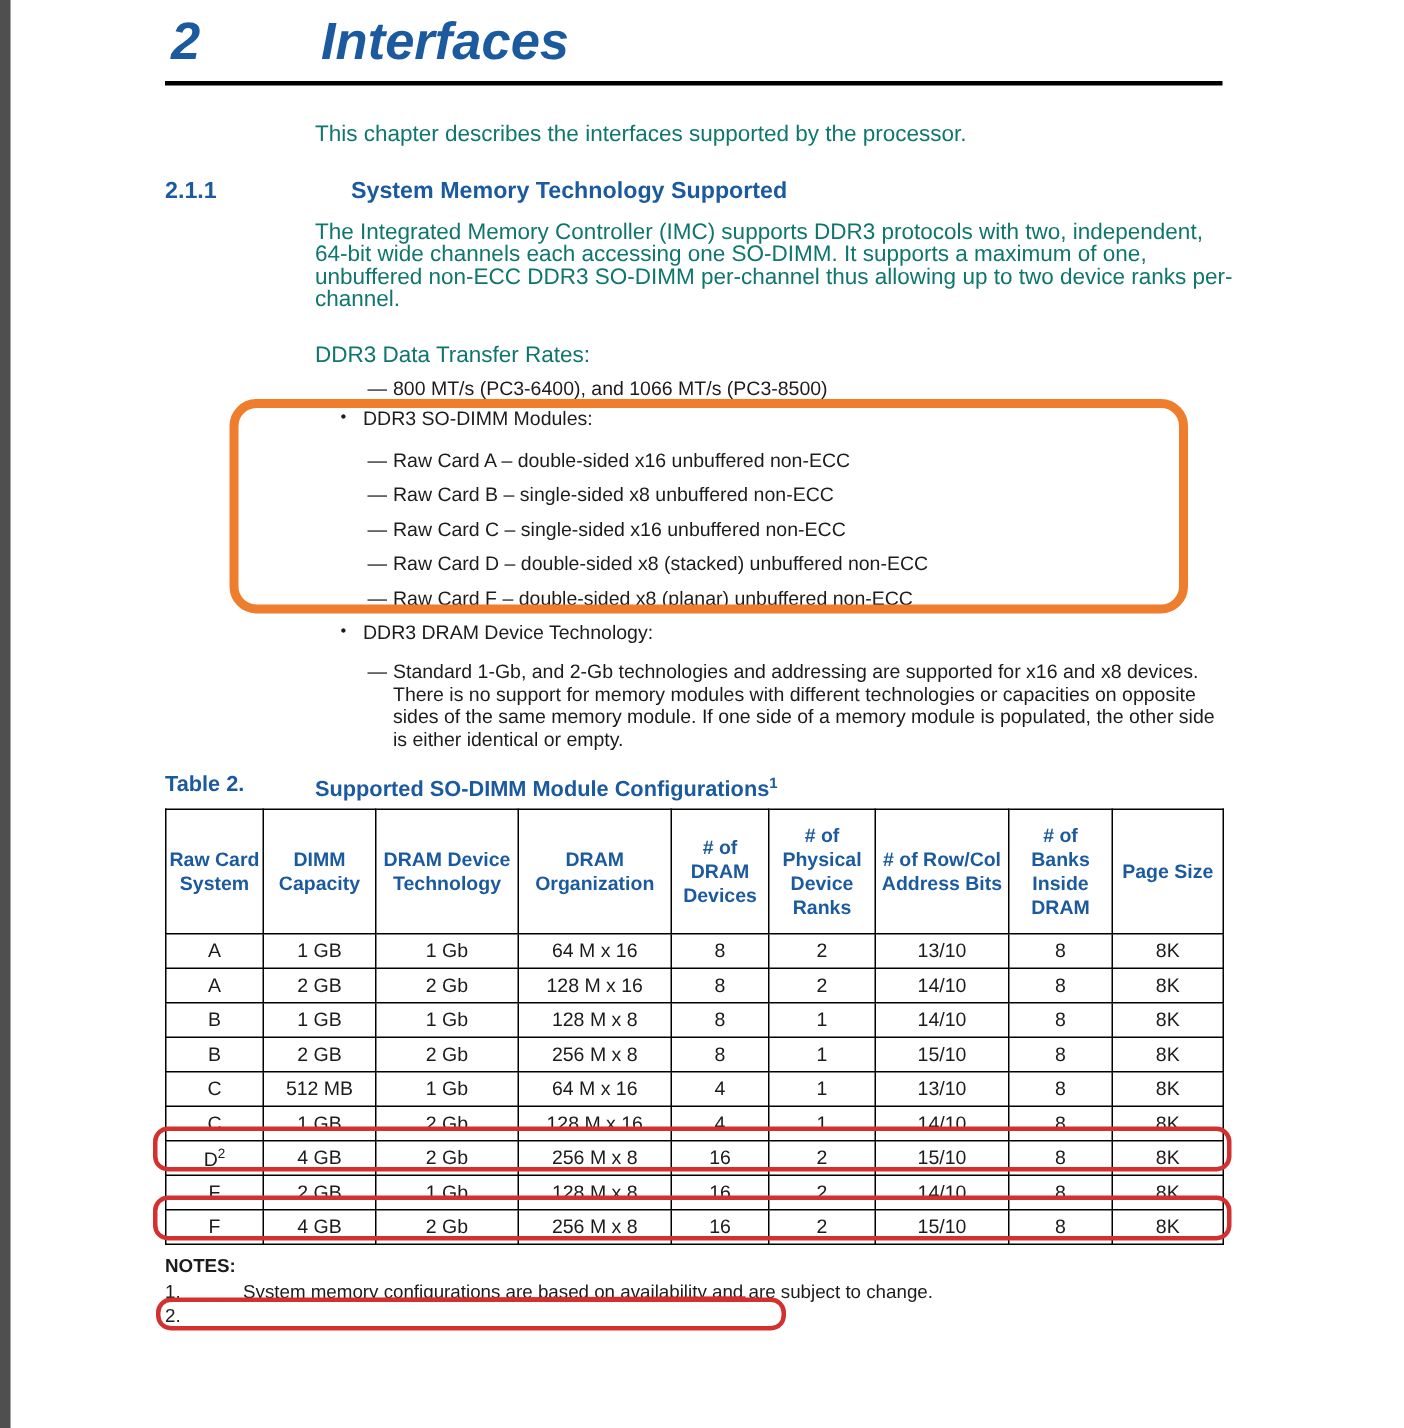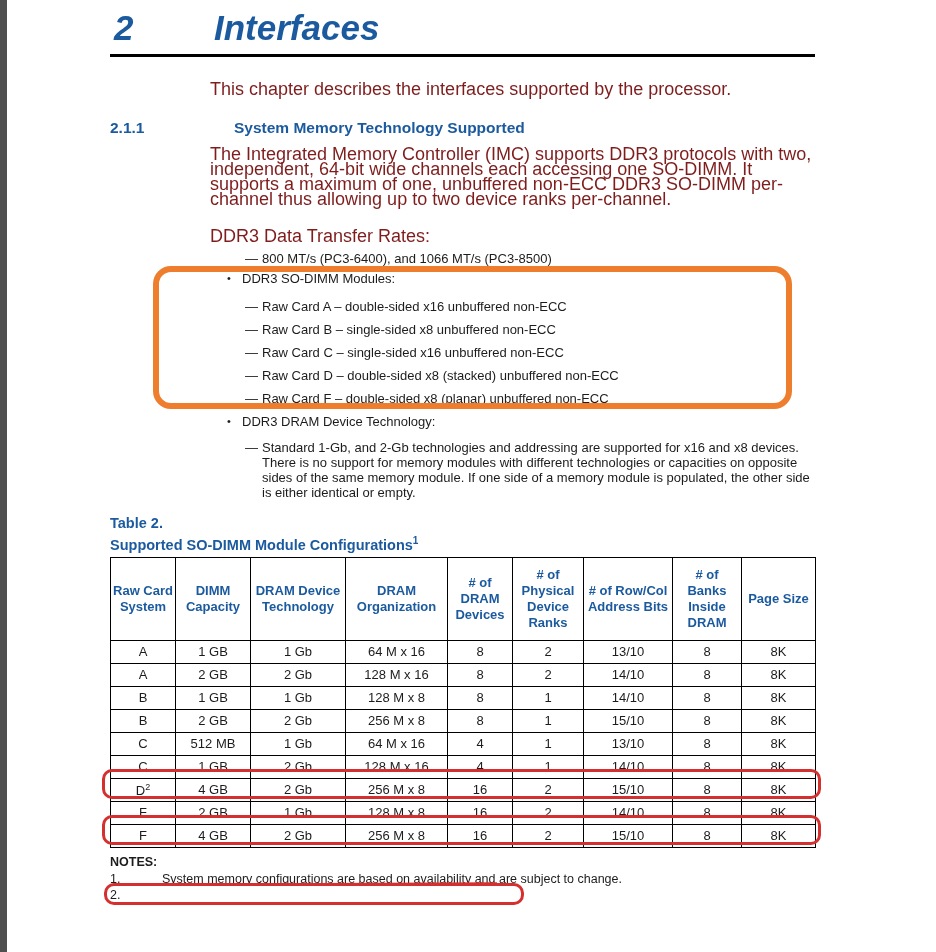--- a/index.html
+++ b/index.html
@@ -25,21 +25,21 @@
     color:#1b5a9e;font-weight:bold;font-style:italic;
     font-size:35px;line-height:40px;
   }
   .h1-num{width:100px;flex:none;margin-left:4px;}
   .h1-rule{height:3px;background:#000;margin-top:6px;width:705px;}
   .sec-row{display:flex;color:#1b5a9e;font-weight:bold;}
   .h2-row{margin-top:26px;font-size:19px;line-height:24px;}
   .h3-row{margin-top:21px;font-size:15.5px;line-height:20px;gap:24px;}
   .sec-num{width:100px;flex:none;}
   
-  .bodytext{font-size:18px;line-height:15px;color:#7f1d1d;}
+  .bodytext{font-size:15px;line-height:15px;color:#0f766e;}
   .indent{margin-left:100px;width:612px;}
   p{margin:0;}
   .intro{margin-top:25px;}
   .imc-para{margin-top:9px;}
   .rates-heading{margin-top:22px;}
   .dash-line{
     display:flex;margin-left:135px;margin-top:7px;
     font-size:13px;line-height:15px;
   }
   .dash{width:17px;flex:none;}
@@ -57,21 +57,21 @@
   .orange-annot{
     position:absolute;left:43px;top:-5px;bottom:-3px;width:627px;
     border:6px solid #ee7d2e;border-radius:18px;
     pointer-events:none;
   }
   .dram-bullet{margin-top:8px;}
   .dram-para{margin-top:11px;}
   
   .caption-row{
     display:flex;margin-top:14px;
-    color:#1b5a9e;font-weight:bold;font-size:14.5px;line-height:18px;flex-direction:column;
+    color:#1b5a9e;font-weight:bold;font-size:14.5px;line-height:18px;
   }
   .cap-label{width:100px;flex:none;}
   .cap-text sup{font-size:10px;}
   .table-wrap{position:relative;margin-top:3px;width:705px;}
   table{
     border-collapse:collapse;table-layout:fixed;width:705px;
     font-size:13px;
   }
   th,td{border:1px solid #000;text-align:center;vertical-align:middle;}
   th{

